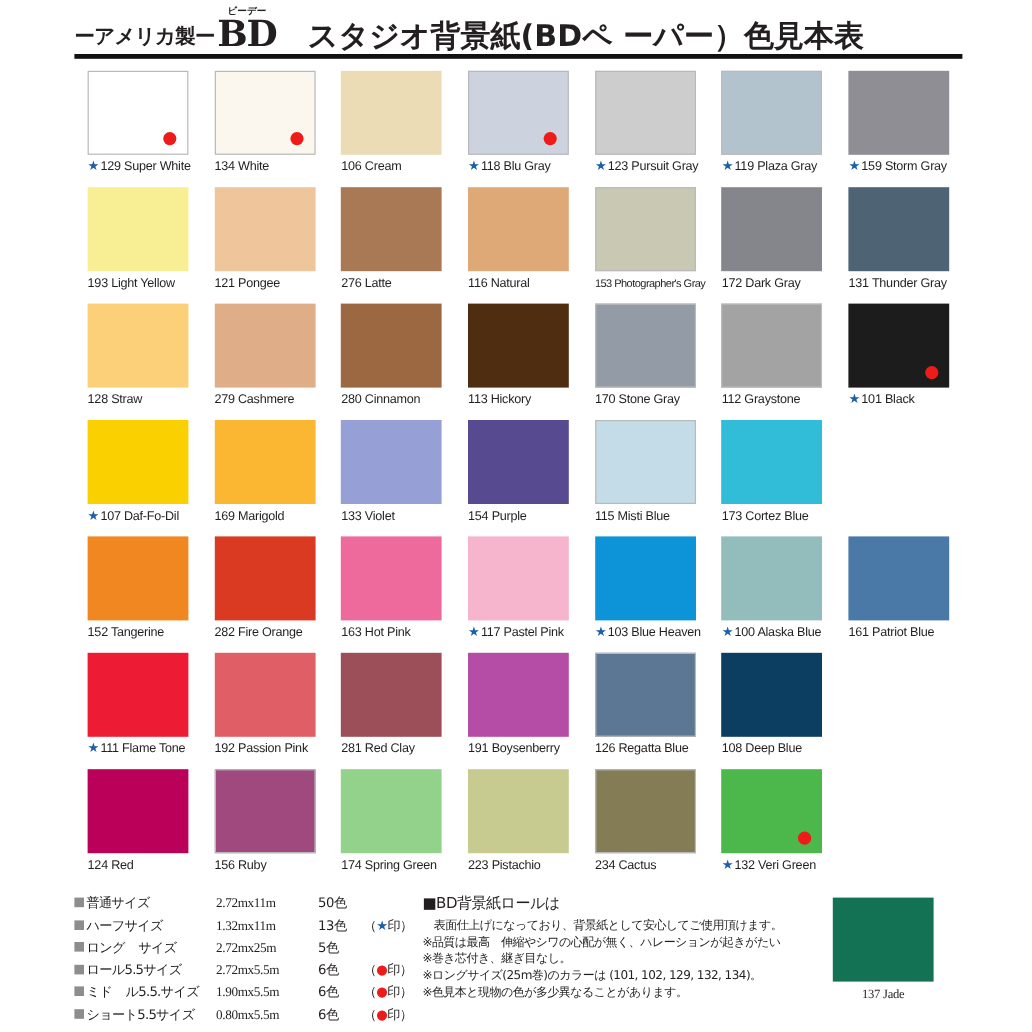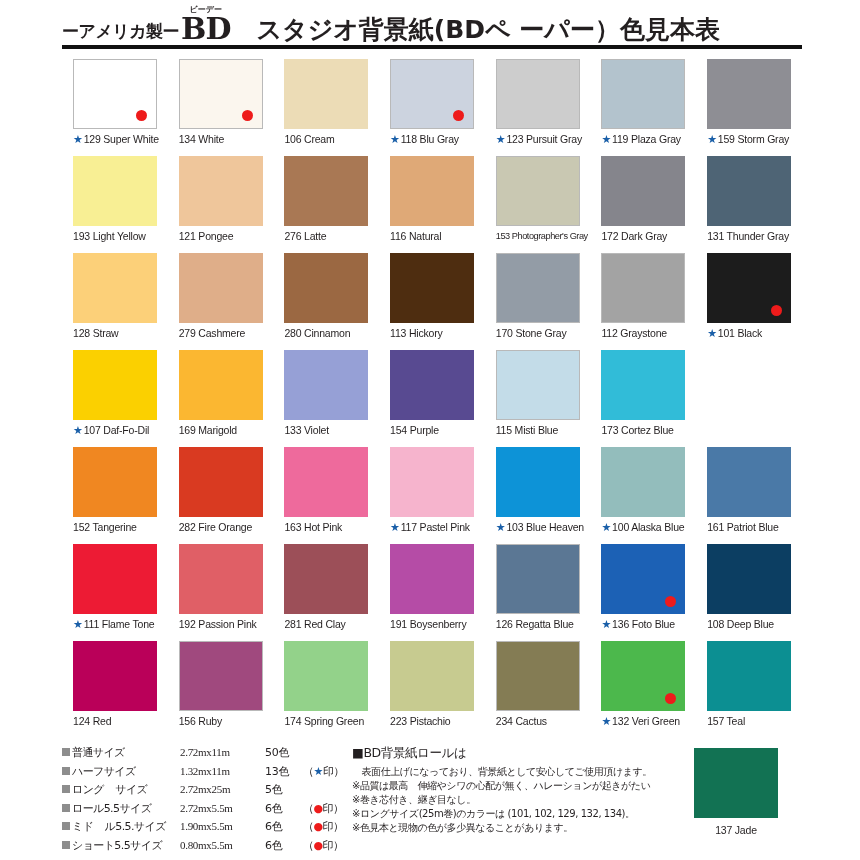--- a/index.html
+++ b/index.html
@@ -56,21 +56,21 @@
   .mk-dot{color:#ee1b1b;}
 
   
   .notes{position:absolute;left:352px;top:745px;width:330px;
     font-family:"DejaVu Sans",sans-serif;}
   .notes-title{font-size:12.5px;letter-spacing:-0.4px;margin-bottom:3px;}
   .note{font-size:10px;line-height:13.4px;letter-spacing:-0.45px;
     text-indent:-10px;padding-left:10px;margin-bottom:0.5px;}
 
   
-  .jade-wrap{position:absolute;left:694px;top:748px;width:110px;}
+  .jade-wrap{position:absolute;left:694px;top:748px;width:110px;font-family:Liberation Serif, serif;}
   .jade-chip{width:84px;height:70px;}
   .jade-cap{margin-top:6px;width:84px;text-align:center;font-size:10.5px;
     letter-spacing:-0.2px;}
 </style>
 </head>
 <body>
 
 <div class="page">
 
   <div class="header">
@@ -255,26 +255,20 @@
         </div>
         <div class="cell">
           <div class="chip" style="background: rgb(181, 76, 166);"></div>
           <div class="cap"><span>191 Boysenberry</span></div>
         </div>
         <div class="cell">
           <div class="chip bordered" style="background: rgb(91, 119, 148);"></div>
           <div class="cap"><span>126 Regatta Blue</span></div>
         </div>
         <div class="cell">
-          <div class="chip" style="background: rgb(28, 97, 181);">
-            <div class="dot" style="background: rgb(238, 27, 27);"></div>
-          </div>
-          <div class="cap"><span class="star" style="color: rgb(26, 95, 168);">★</span><span>136 Foto Blue</span></div>
-        </div>
-        <div class="cell">
           <div class="chip" style="background: rgb(12, 62, 98);"></div>
           <div class="cap"><span>108 Deep Blue</span></div>
         </div>
       </div>
       <div class="row">
         <div class="cell">
           <div class="chip" style="background: rgb(186, 0, 89);"></div>
           <div class="cap"><span>124 Red</span></div>
         </div>
         <div class="cell">
@@ -291,24 +285,20 @@
         </div>
         <div class="cell">
           <div class="chip bordered" style="background: rgb(132, 124, 84);"></div>
           <div class="cap"><span>234 Cactus</span></div>
         </div>
         <div class="cell">
           <div class="chip" style="background: rgb(76, 184, 76);">
             <div class="dot" style="background: rgb(238, 27, 27);"></div>
           </div>
           <div class="cap"><span class="star" style="color: rgb(26, 95, 168);">★</span><span>132 Veri Green</span></div>
-        </div>
-        <div class="cell">
-          <div class="chip" style="background: rgb(12, 143, 146);"></div>
-          <div class="cap"><span>157 Teal</span></div>
         </div>
       </div>
     </div>
 
   <div class="sizes" id="sizes">
       <div class="size-row">
         <span class="sq"></span>
         <span class="s-name">普通サイズ゙</span>
         <span class="s-dim">2.72mx11m</span>
         <span class="s-count">50色</span>

